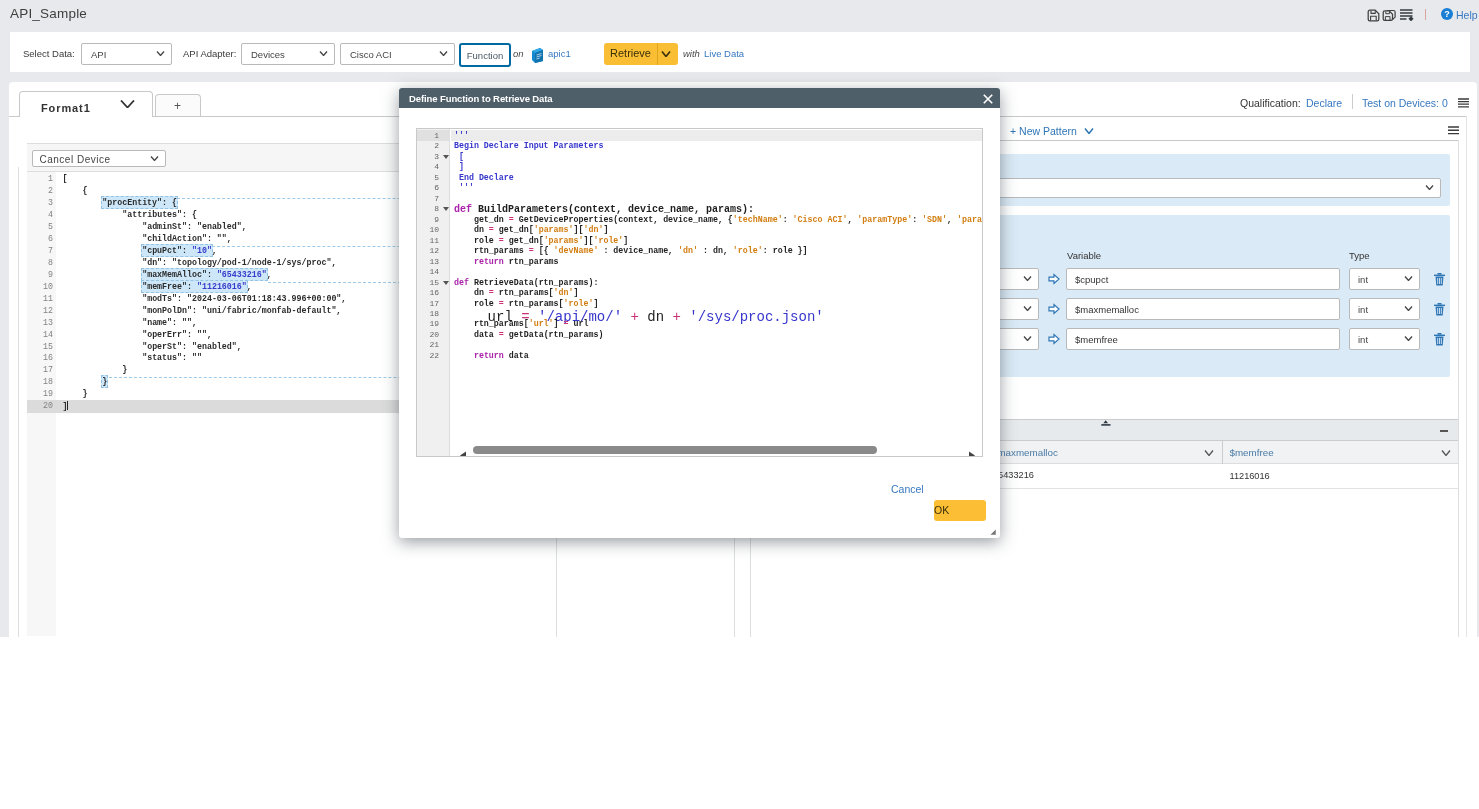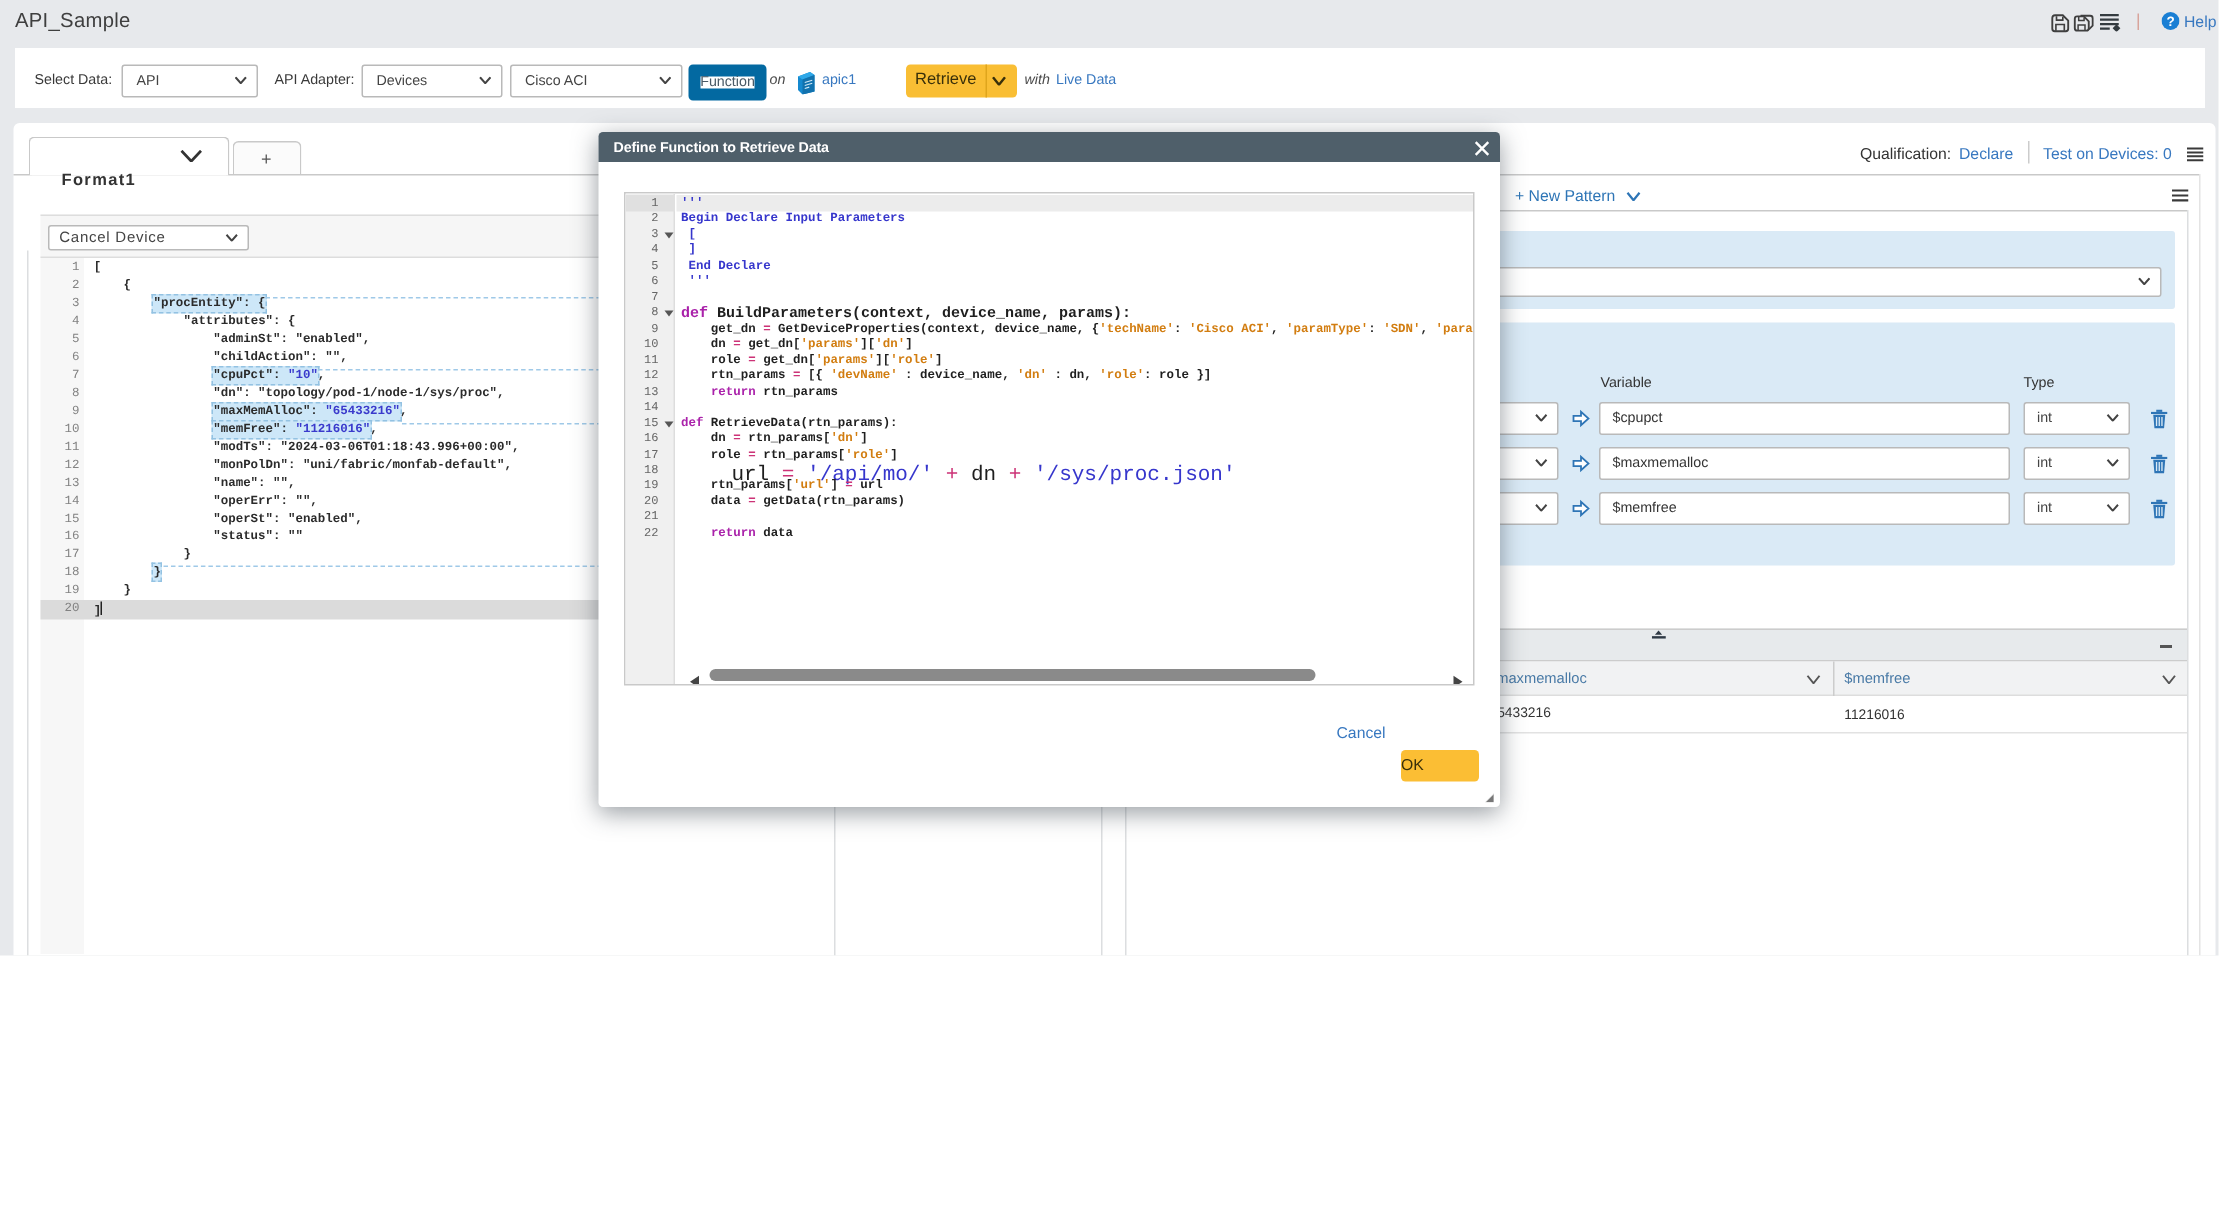--- a/index.html
+++ b/index.html
@@ -55,21 +55,21 @@
     </div>
 <svg class="abs" style="left:319px;top:51.3px" width="9" height="5" viewBox="0 0 9 5">
       <path d="M1 0.5 L4.5 4.5 L8 0.5" fill="none" stroke="#444" stroke-width="1.3"></path>
     </svg>
 <div class="dd" style="left:340px;top:42.8px;width:115px;height:22px">
       <span class="t" style="font-size:9.5px;left:9px">Cisco ACI</span>
     </div>
 <svg class="abs" style="left:439px;top:51.3px" width="9" height="5" viewBox="0 0 9 5">
       <path d="M1 0.5 L4.5 4.5 L8 0.5" fill="none" stroke="#444" stroke-width="1.3"></path>
     </svg>
-<div class="abs" style="left:459px;top:43px;width:52px;height:24px;border:8px solid #0369a1;border-radius:3px;background:#fff">
+<div class="abs" style="left:459px;top:43px;width:52px;height:24px;border:2px solid #0369a1;border-radius:3px;background:#fff">
       <div style="position:absolute;left:50%;top:50%;transform:translate(-50%,-50%);font-size:9.5px;color:#4a5a66">Function</div>
     </div>
 <div class="abs it" style="left:513px;top:48px;font-size:9.5px">on</div>
 <svg class="abs" style="left:531px;top:47px" width="14" height="16" viewBox="0 0 14 16">
       <polygon points="1,4 9,1 12,3 12,14 4,16 1,13" fill="#1589cf"></polygon>
       <polygon points="1,4 9,1 12,3 4,6" fill="#2fa8e8"></polygon>
       <polygon points="4,6 12,3 12,14 4,16" fill="#1272ae"></polygon>
       <path d="M5.5 8 l5 -1.5 M5.5 10 l5 -1.5 M5.5 12 l3 -0.9" stroke="#cfe9f7" stroke-width="0.8" fill="none"></path>
     </svg>
 <div class="abs link" style="left:548px;top:48px;font-size:9.5px">apic1</div>
@@ -77,21 +77,21 @@
 <div class="abs" style="left:656.5px;top:42.5px;width:1px;height:22px;background:#dfa51c"></div>
 <div class="abs" style="left:609px;top:47px;width:43px;text-align:center;font-size:11px;color:#39300a">Retrieve</div>
 <svg class="abs" style="left:661px;top:51px" width="10" height="6" viewBox="0 0 10 6">
       <path d="M1 0.5 L5.0 5.5 L9 0.5" fill="none" stroke="#39300a" stroke-width="1.6"></path>
     </svg>
 <div class="abs it" style="left:683px;top:48px;font-size:9.5px">with</div>
 <div class="abs link" style="left:704px;top:48px;font-size:9.5px">Live Data</div>
 <div class="abs" style="left:9px;top:82px;width:1467.5px;height:555px;background:#fff;border-radius:4px 4px 0 0"></div>
 <div class="hl" style="left:9px;top:116px;width:1457px"></div>
 <div class="abs" style="left:19px;top:91px;width:134px;height:26px;background:#fff;border:1px solid #c9c9c9;border-bottom:none;border-radius:4px 4px 0 0;z-index:2"></div>
-<div class="abs" style="left:41px;top:114px;font-size:11px;font-weight:bold;color:#333;letter-spacing:0.9px;z-index:2">Format1</div>
+<div class="abs" style="left:41px;top:102px;font-size:11px;font-weight:bold;color:#333;letter-spacing:0.9px;z-index:2">Format1</div>
 <svg class="abs" style="z-index:3;left:120px;top:100px" width="15" height="8" viewBox="0 0 15 8">
       <path d="M1 0.5 L7.5 7.5 L14 0.5" fill="none" stroke="#333" stroke-width="1.8"></path>
     </svg>
 <div class="abs" style="left:155px;top:94px;width:46px;height:22px;background:#fbfbfb;border:1px solid #c9c9c9;border-bottom:none;border-radius:4px 4px 0 0"></div>
 <div class="abs" style="left:174px;top:99px;font-size:12px;color:#555">+</div>
 <div class="abs" style="left:1240px;top:97px;font-size:10.5px;color:#333">Qualification:</div>
 <div class="abs link" style="left:1306px;top:97px;font-size:10.5px">Declare</div>
 <div class="abs" style="left:1352px;top:94px;width:1px;height:15px;background:#ccc"></div>
 <div class="abs link" style="left:1362px;top:97px;font-size:10.5px">Test on Devices: 0</div>
 <svg class="abs" style="left:1458px;top:98px" width="11" height="10" viewBox="0 0 11 10">

